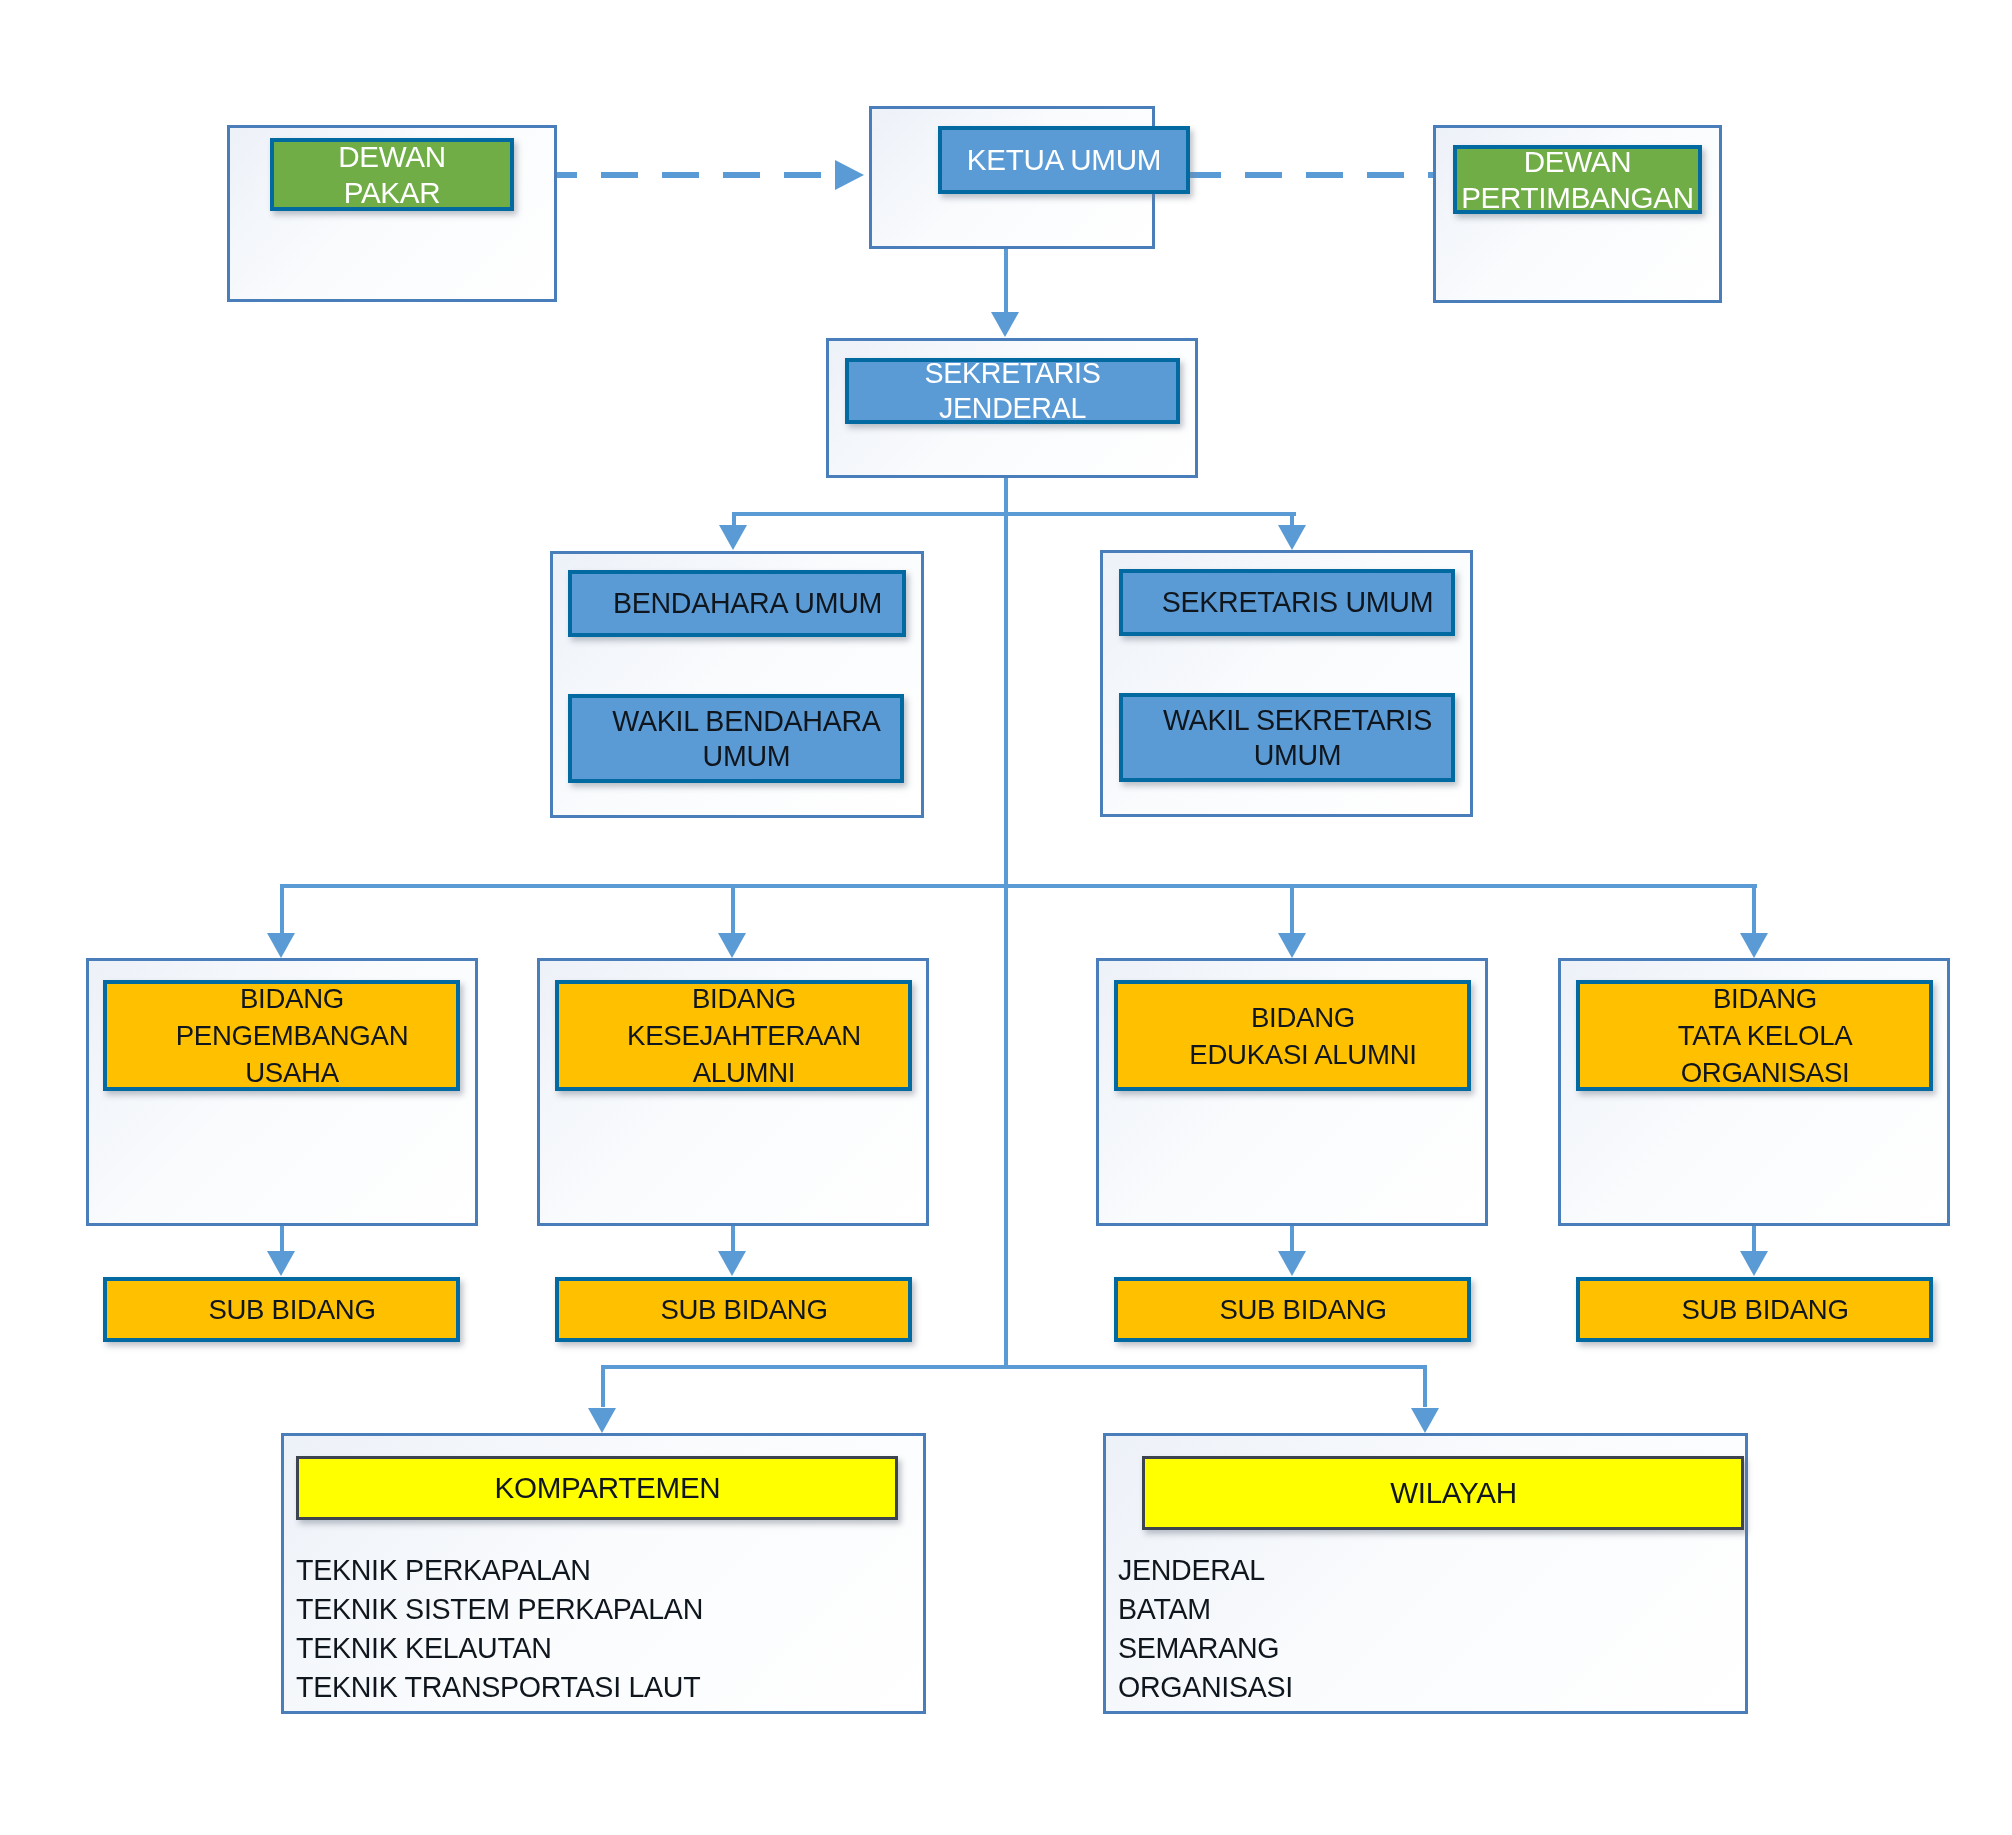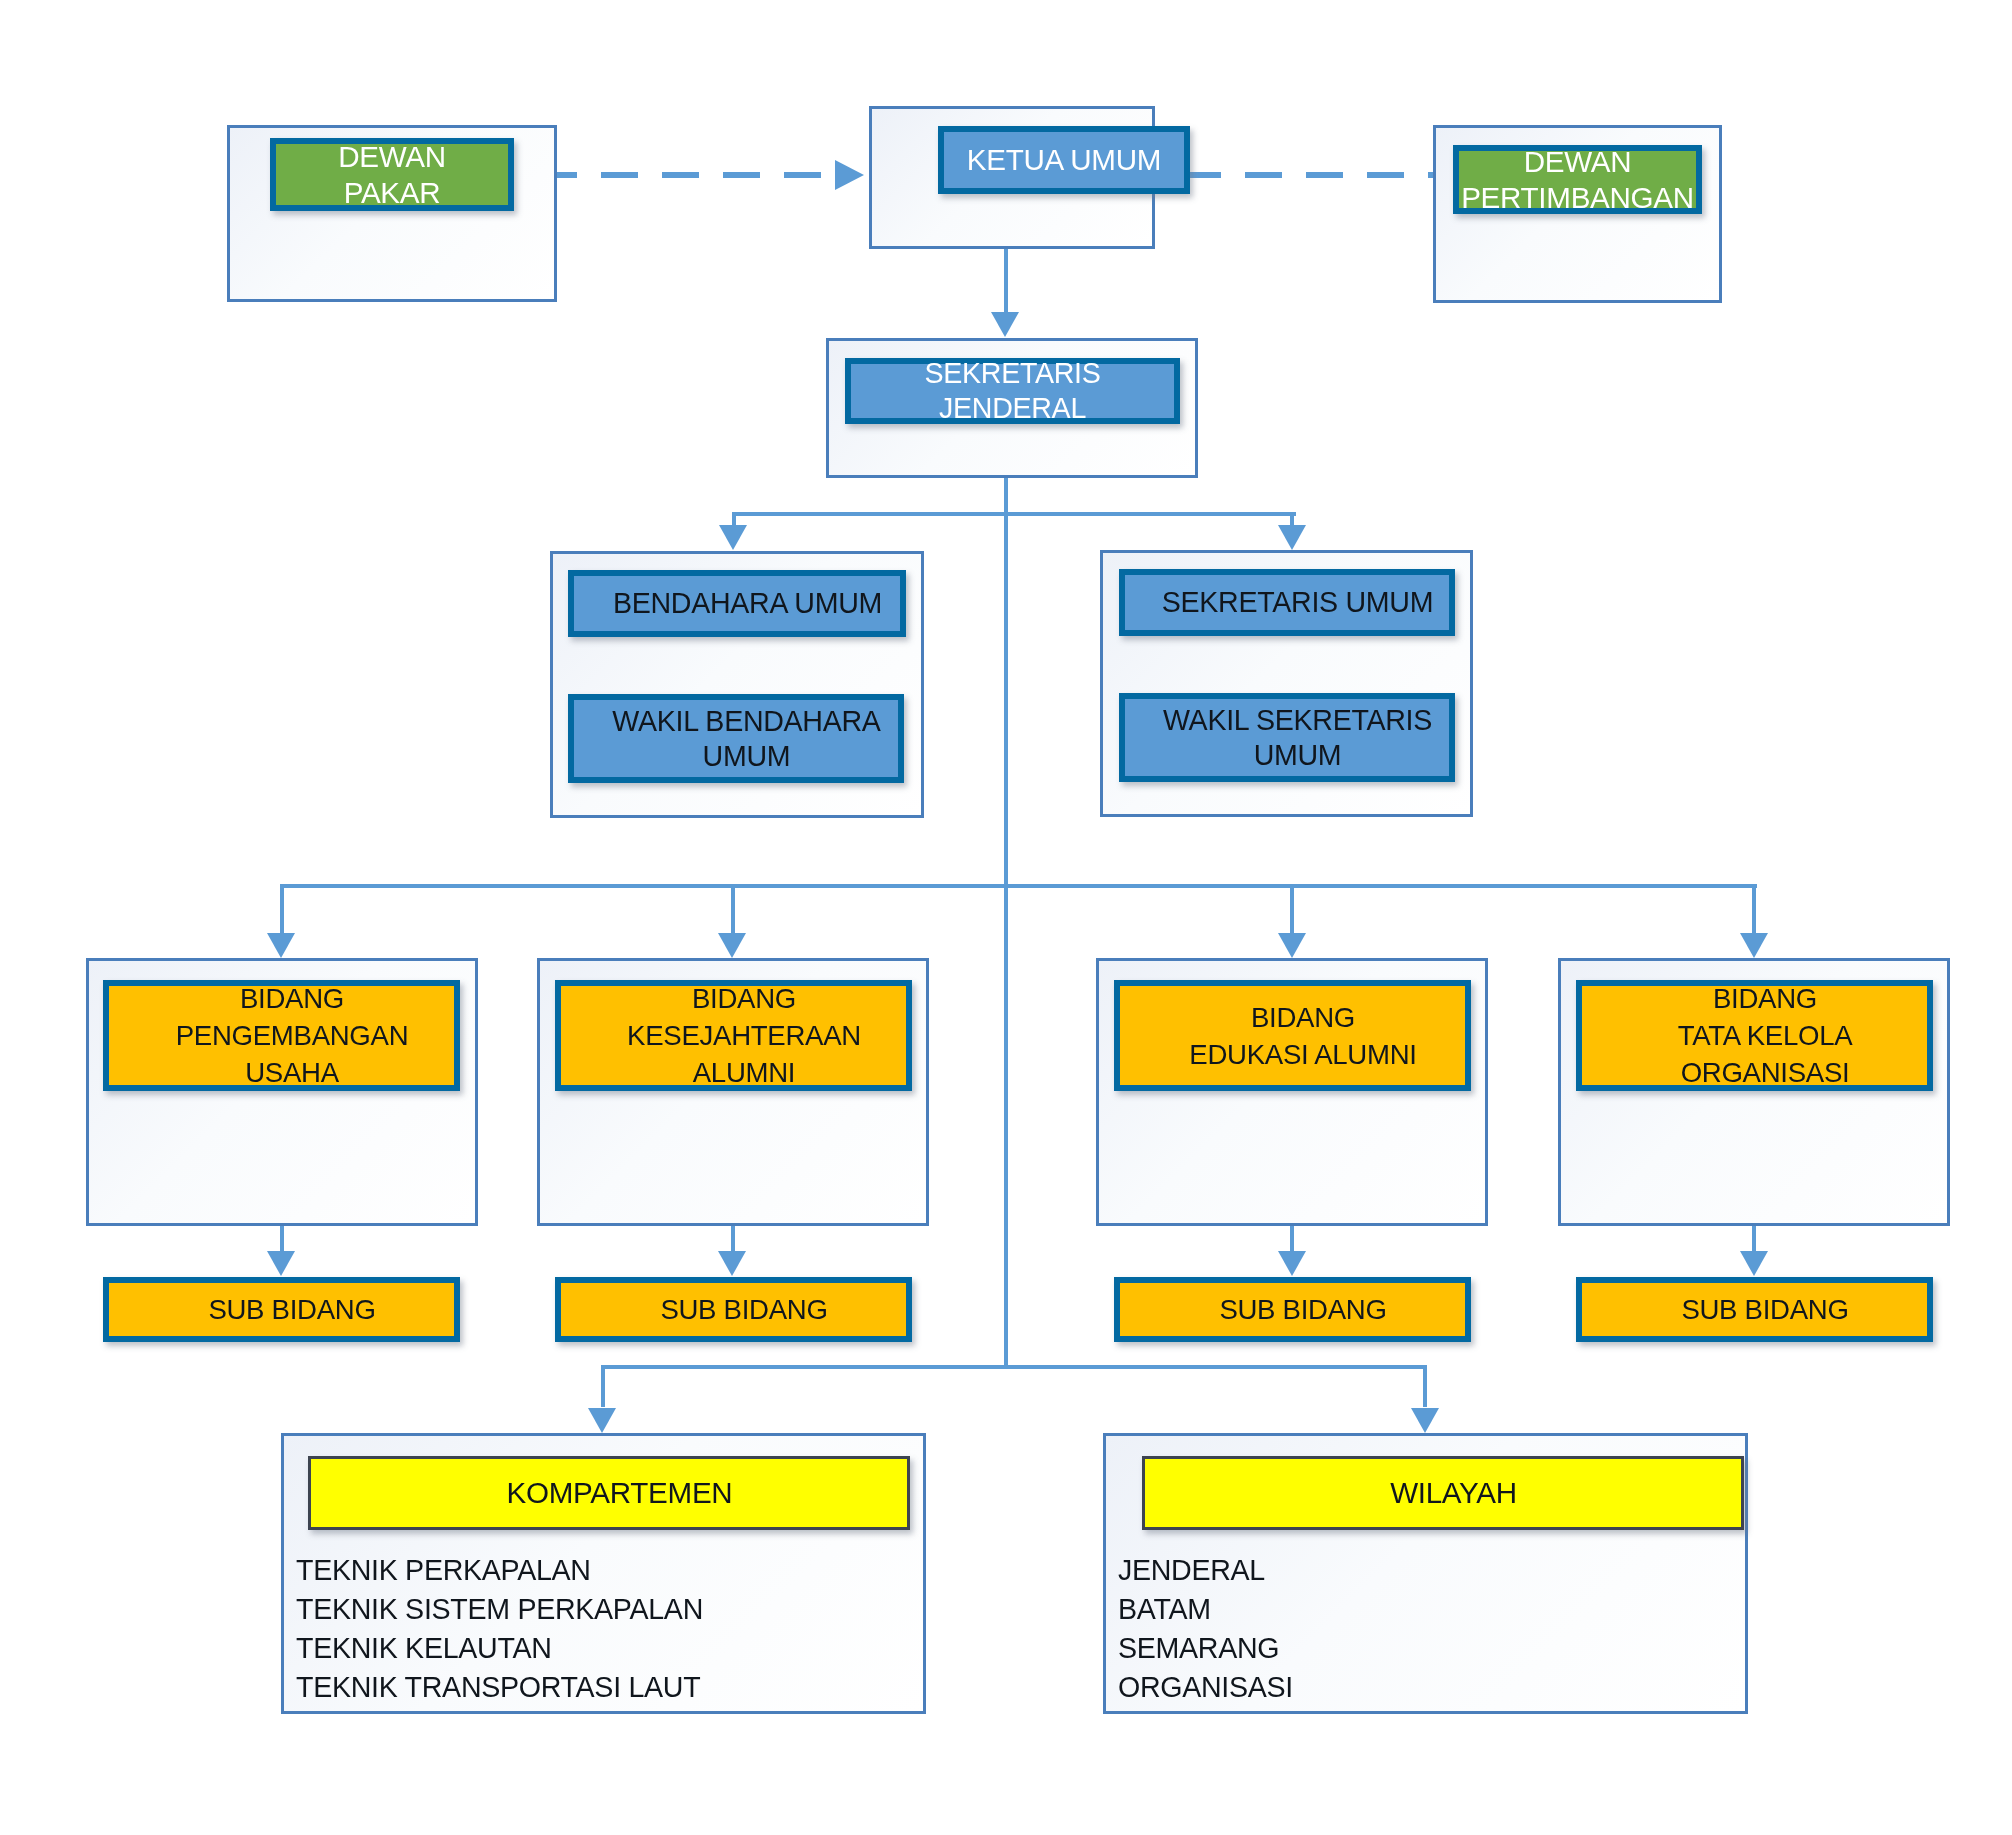--- a/index.html
+++ b/index.html
@@ -16,21 +16,21 @@
     border:3px solid #4a7ebb;
     background:linear-gradient(135deg,#edf1f8 0%,#f9fbfd 45%,#ffffff 100%);
     box-sizing:border-box;
   }
   
   .chip{
     position:absolute;
     display:flex;align-items:center;justify-content:center;
     text-align:center;
     white-space:pre-line;
-    border:6px solid #0369a1;
+    border:4px solid #0369a1;
     box-shadow:3px 3.9px 5.9px rgba(110,120,135,.45);
     box-sizing:border-box;
     letter-spacing:-0.3px;
   }
   .chip.blue{background:#5b9bd5;}
   .chip.green{background:#70ad47;}
   .chip.orange{background:#ffc000;}
   .chip.yellow{background:#ffff00;border:3px solid #3d4450;}
   .txt-white{color:#ffffff;}
   .txt-dark{color:#10161d;padding-left:21px;}
@@ -140,21 +140,21 @@
   <div class="panel" style="left:1558px;top:958px;width:392px;height:268px;"></div>
   <div class="chip orange txt-dark f28" style="left:1576px;top:980px;width:357px;height:111px;">BIDANG
 TATA KELOLA ORGANISASI</div>
 
   <div class="chip orange txt-dark f28" style="left:103px;top:1277px;width:357px;height:65px;">SUB BIDANG</div>
   <div class="chip orange txt-dark f28" style="left:555px;top:1277px;width:357px;height:65px;">SUB BIDANG</div>
   <div class="chip orange txt-dark f28" style="left:1114px;top:1277px;width:357px;height:65px;">SUB BIDANG</div>
   <div class="chip orange txt-dark f28" style="left:1576px;top:1277px;width:357px;height:65px;">SUB BIDANG</div>
 
   <div class="panel" style="left:281px;top:1433px;width:645px;height:281px;"></div>
-  <div class="chip yellow txt-dark f30" style="left:308px;top:1456px;width:602px;height:74px;">KOMPARTEMEN</div>
+  <div class="chip yellow txt-dark f30" style="left:296px;top:1456px;width:602px;height:64px;">KOMPARTEMEN</div>
   <div class="list" style="left:296px;top:1551px;width:611px;">
       <div class="list-item">TEKNIK PERKAPALAN</div>
       <div class="list-item">TEKNIK SISTEM PERKAPALAN</div>
       <div class="list-item">TEKNIK KELAUTAN</div>
       <div class="list-item">TEKNIK TRANSPORTASI LAUT</div>
     </div>
 
   <div class="panel" style="left:1103px;top:1433px;width:645px;height:281px;"></div>
   <div class="chip yellow txt-dark f30" style="left:1125px;top:1456px;width:602px;height:74px;margin-left:17px;">WILAYAH</div>
   <div class="list" style="left:1118px;top:1551px;width:611px;">

